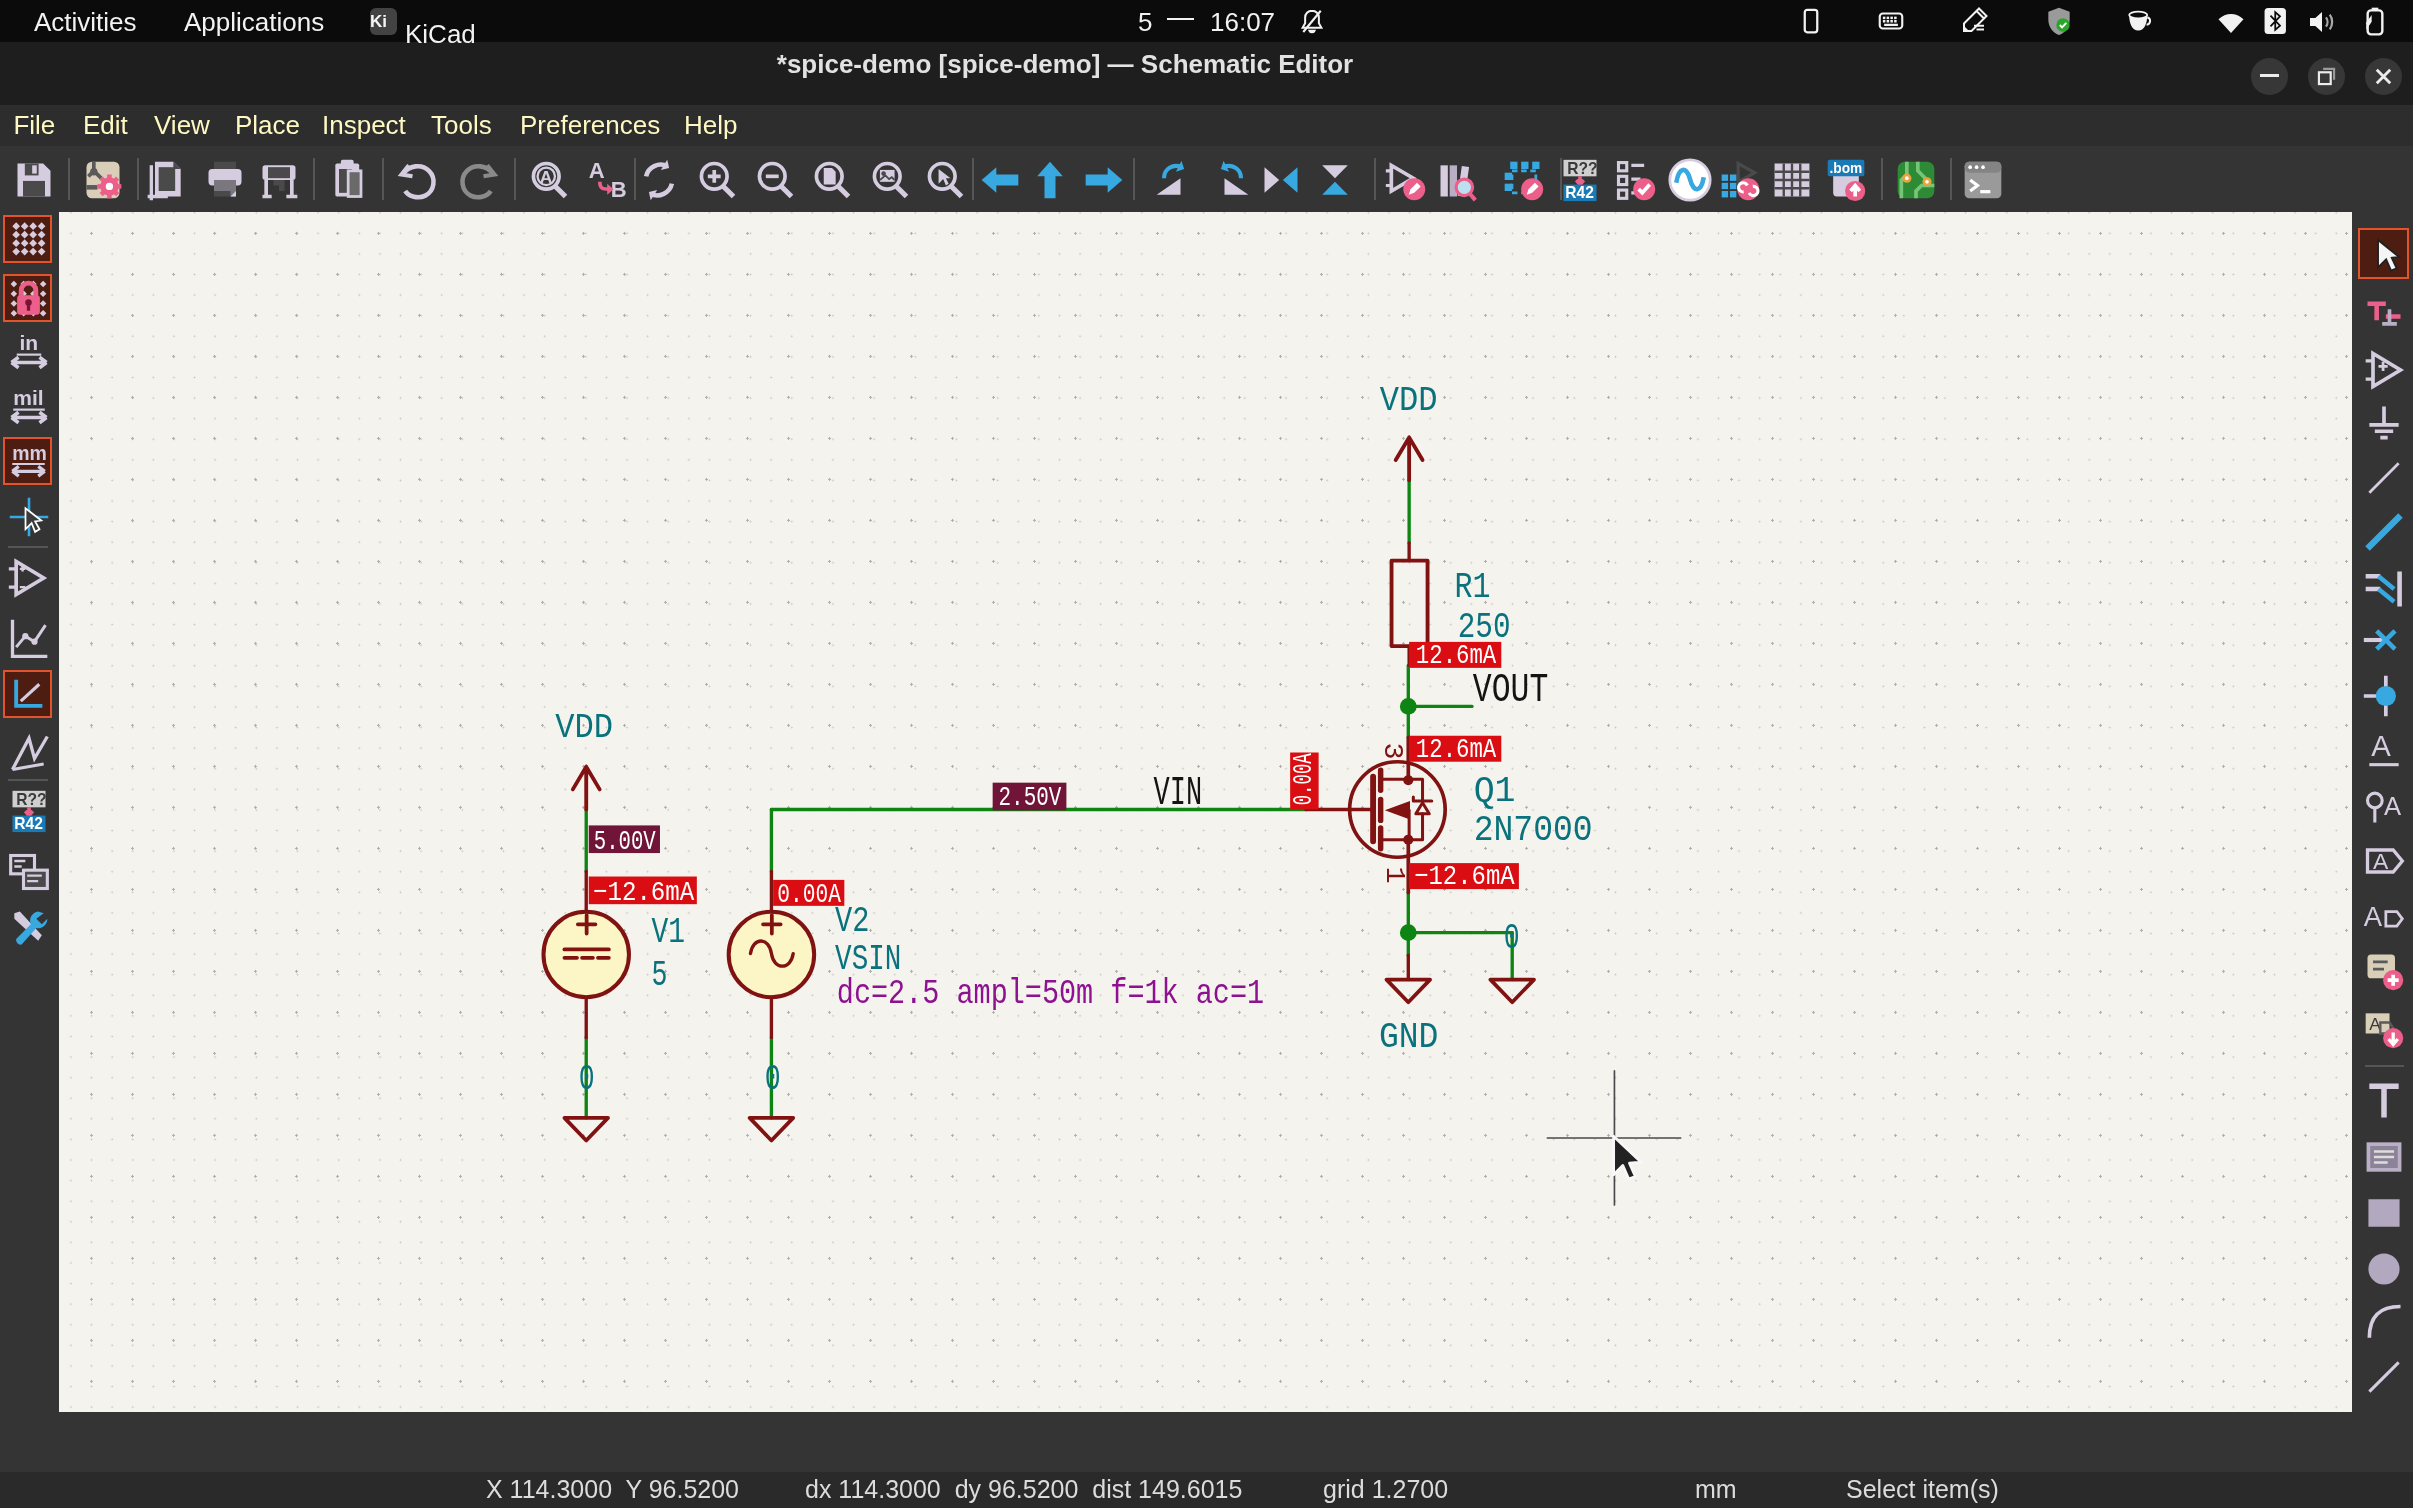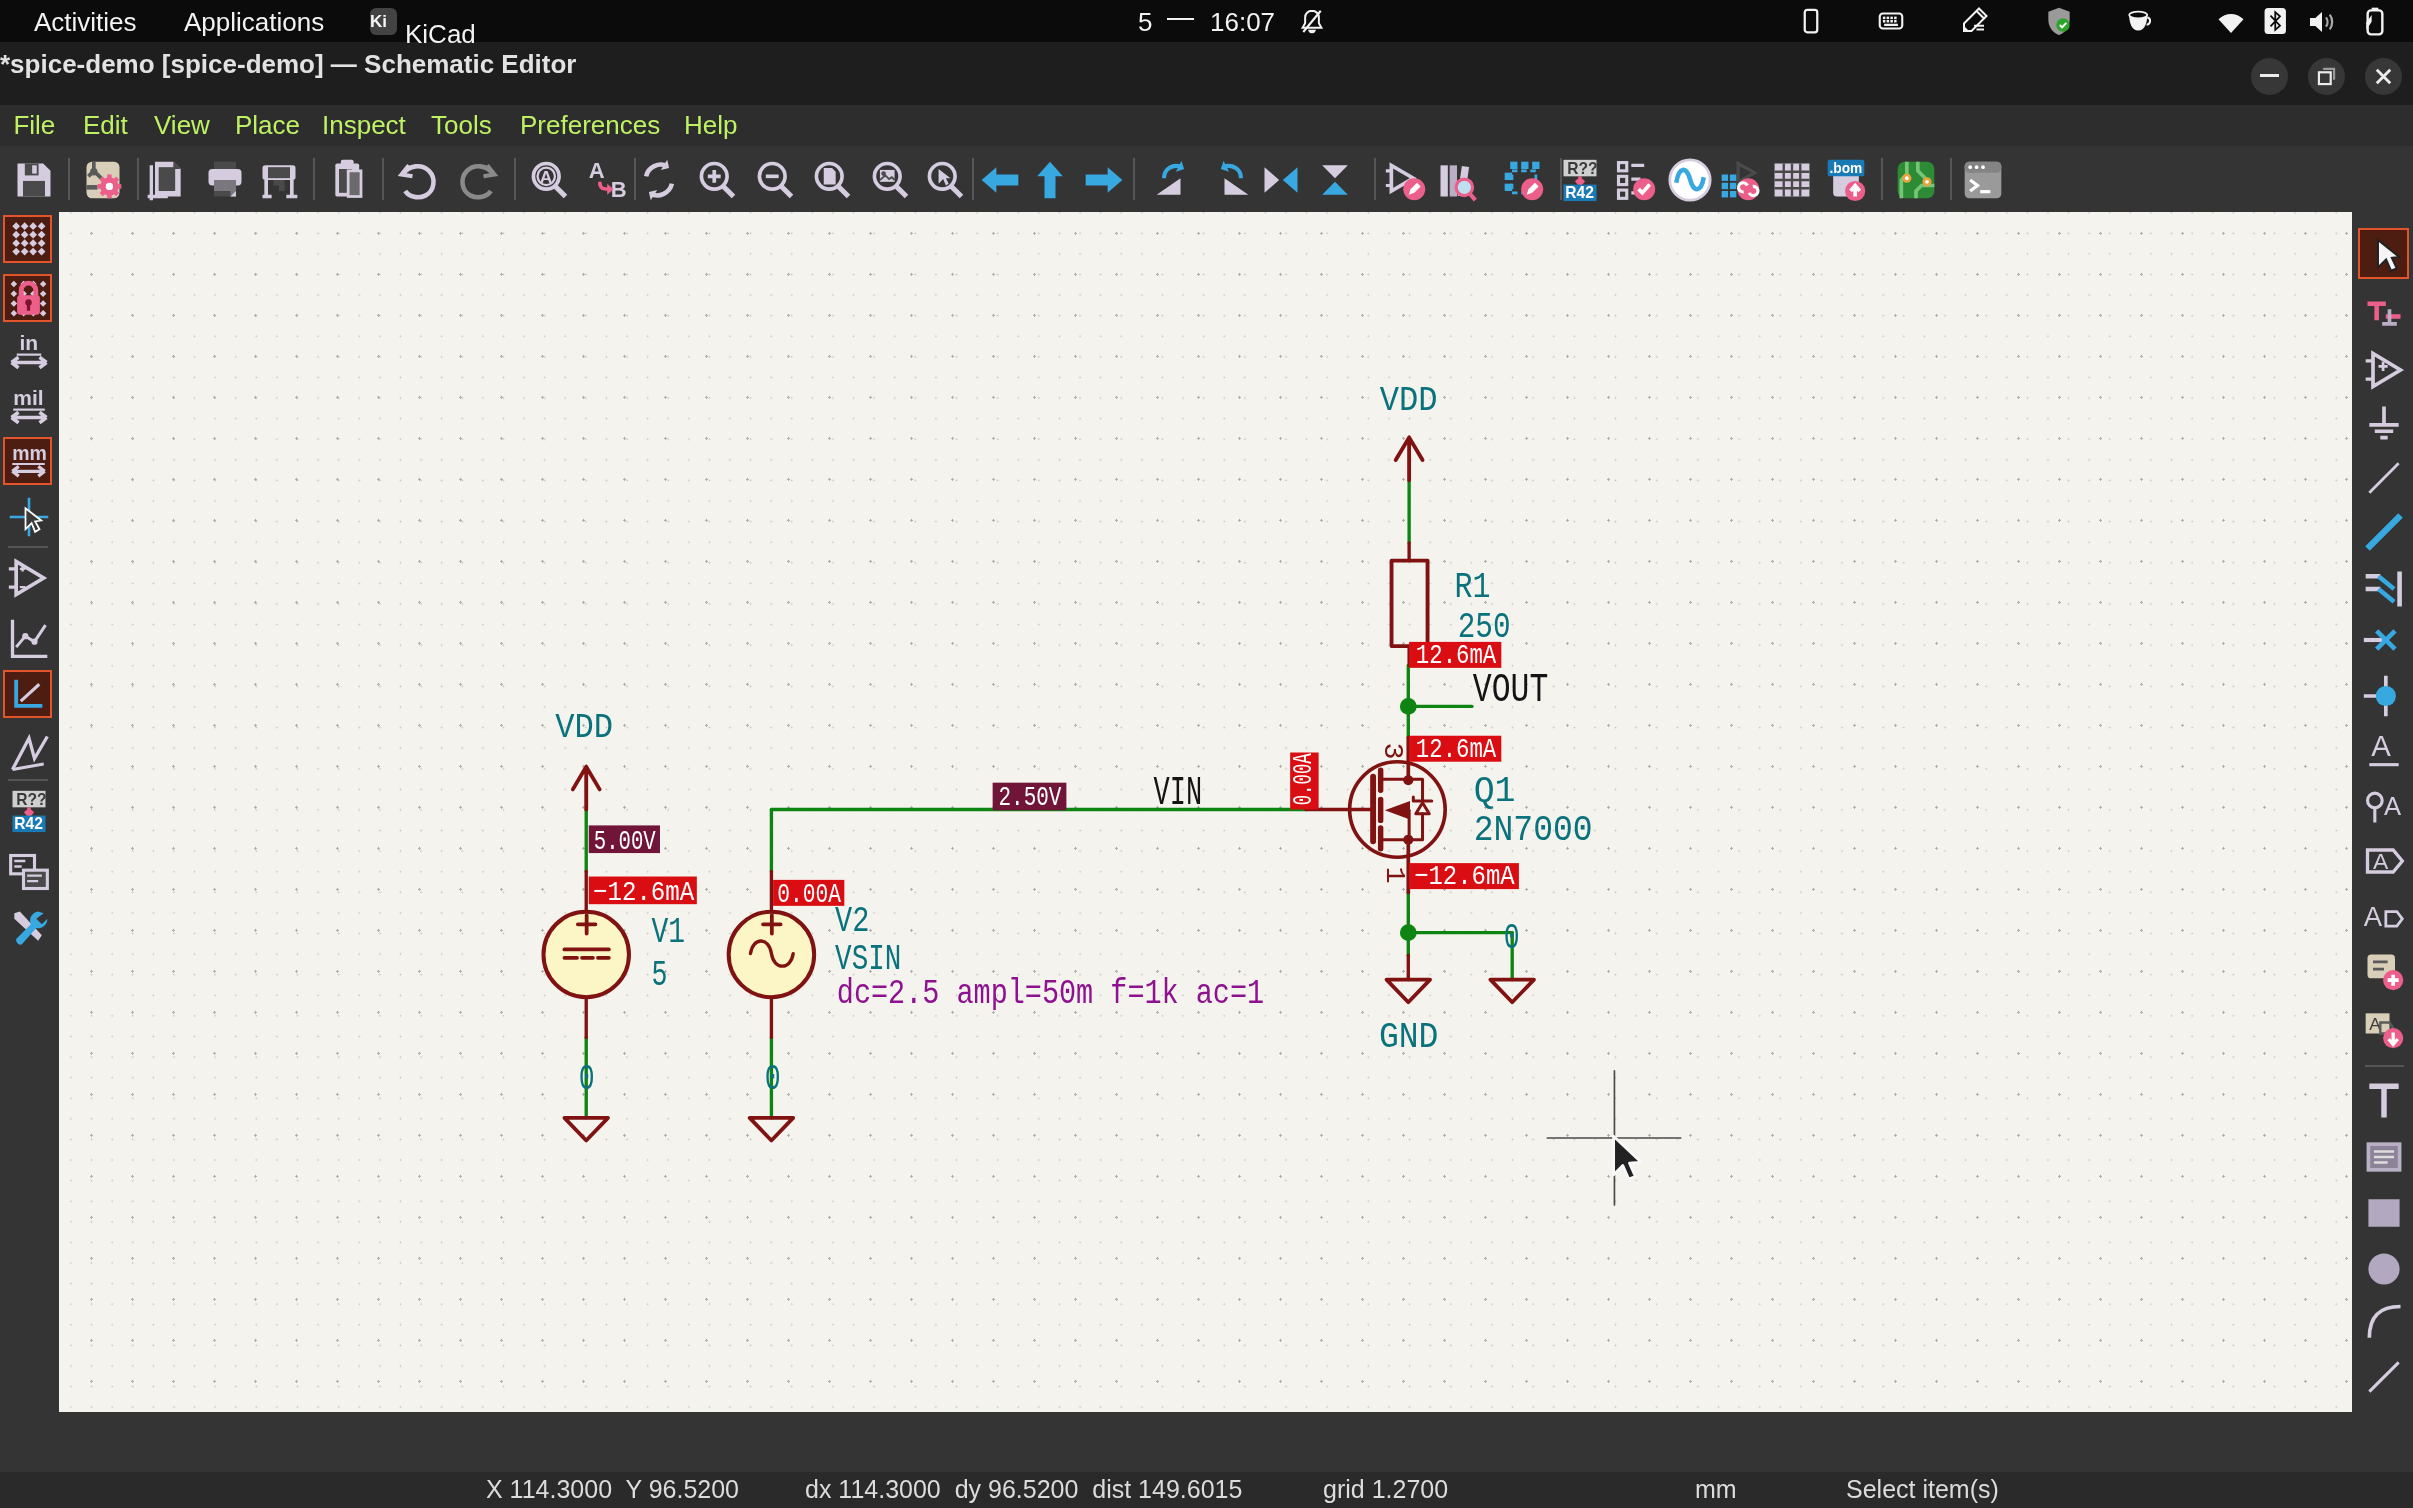--- a/index.html
+++ b/index.html
@@ -11,21 +11,21 @@
   #leftbar{left:0;top:212px;width:59px;height:1200px;background:#343434;}
   #rightbar{left:2351px;top:212px;width:62px;height:1200px;background:#343434;}
   #canvas{left:59px;top:212px;width:2293px;height:1200px;background-color:#f4f3ee;
     background-image:
       radial-gradient(circle, #aeaeaa 1.1px, rgba(0,0,0,0) 1.3px),
       radial-gradient(circle, #c6c6c2 0.8px, rgba(0,0,0,0) 1.1px);
     background-size:41px 41px, 20.6px 20.6px;
     background-position:12px 0.9px, 1.7px 11px;}
   #botband{left:0;top:1412px;width:2413px;height:59px;background:#343434;}
   #statusbar{left:0;top:1472px;width:2413px;height:37px;background:#2a2a2a;color:#dedede;}
-  .menuitem{position:absolute;top:105px;height:41px;line-height:41px;font-size:26px;color:#bef264;}
+  .menuitem{position:absolute;top:105px;height:41px;line-height:41px;font-size:26px;color:#fef9c3;}
   .st{position:absolute;height:37px;line-height:35px;font-size:25px;color:#dcdcdc;white-space:pre;}
   .tsep{position:absolute;top:158px;width:1.7px;height:42px;background:#565656;}
   .lsep{position:absolute;left:8.4px;width:40px;height:1.7px;background:#555;}
   .winbtn{position:absolute;top:58px;width:37px;height:37px;border-radius:18.4px;background:#373737;}
 </style>
 </head>
 <body>
 <div class="abs" id="topbar"></div>
 <div class="abs" id="titlebar"></div>
 <div class="abs" id="menubar"></div>
@@ -103,21 +103,21 @@
       <path d="M15 8.5 C16.5 10.5 16.5 13.5 15 15.5"></path>
       <path d="M17.8 6.5 C20.2 9.5 20.2 14.5 17.8 17.5"></path>
     </g>
   </svg>
 <svg class="abs" style="left:2357px;top:5px" width="32" height="32" viewBox="0 0 24 24">
     <rect x="8" y="4" width="11" height="18" rx="2.5" fill="none" stroke="#f2f2f2" stroke-width="1.8"></rect>
     <rect x="11" y="2" width="5" height="2" fill="#f2f2f2"></rect>
     <path d="M7 14 L10.5 9 L10.5 12.5 L7.5 17 L7.5 13" fill="#f2f2f2" stroke="#f2f2f2" stroke-width="1"></path>
   </svg>
 
-<div class="abs" style="left:0;top:49px;width:2130px;font-size:26px;font-weight:bold;color:#e2e2e2;">*spice-demo [spice-demo] — Schematic Editor</div>
+<div class="abs" style="left:0;top:49px;width:2130px;text-align:center;font-size:26px;font-weight:bold;color:#e2e2e2;">*spice-demo [spice-demo] — Schematic Editor</div>
 <div class="winbtn" style="left:2251px;"></div>
 <div class="abs" style="left:2260px;top:74px;width:19px;height:3.4px;background:#ececec;"></div>
 <div class="winbtn" style="left:2308px;"></div>
 <svg class="abs" style="left:2308px;top:58px" width="37" height="37" viewBox="0 0 44 44">
     <rect x="13" y="17" width="14" height="14" fill="none" stroke="#ececec" stroke-width="2.6"></rect>
     <path d="M18 13 L31 13 L31 26" fill="none" stroke="#9a9a9a" stroke-width="2.6"></path>
   </svg>
 <div class="winbtn" style="left:2365px;"></div>
 <svg class="abs" style="left:2365px;top:58px" width="37" height="37" viewBox="0 0 44 44">
     <path d="M14 14 L30 30 M30 14 L14 30" stroke="#ececec" stroke-width="3.4"></path>

